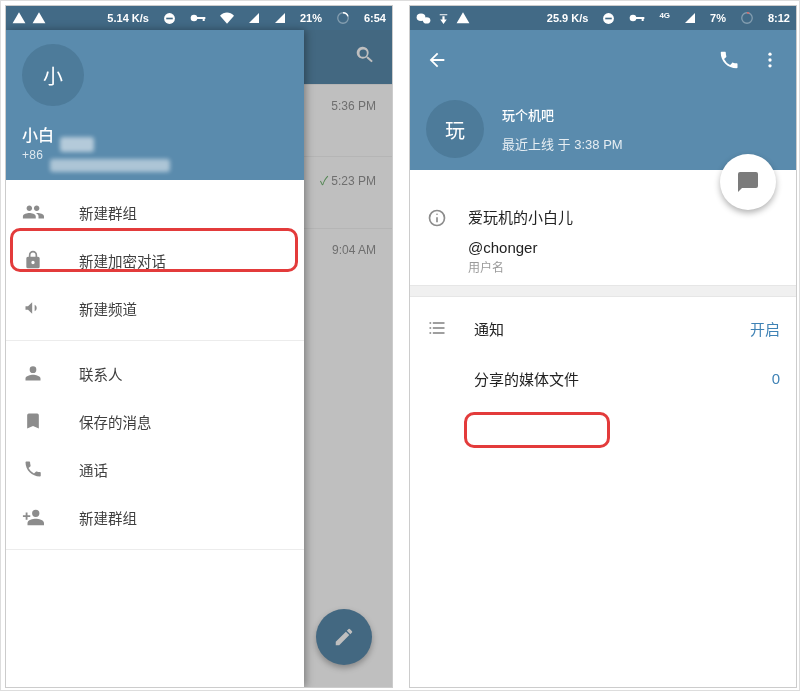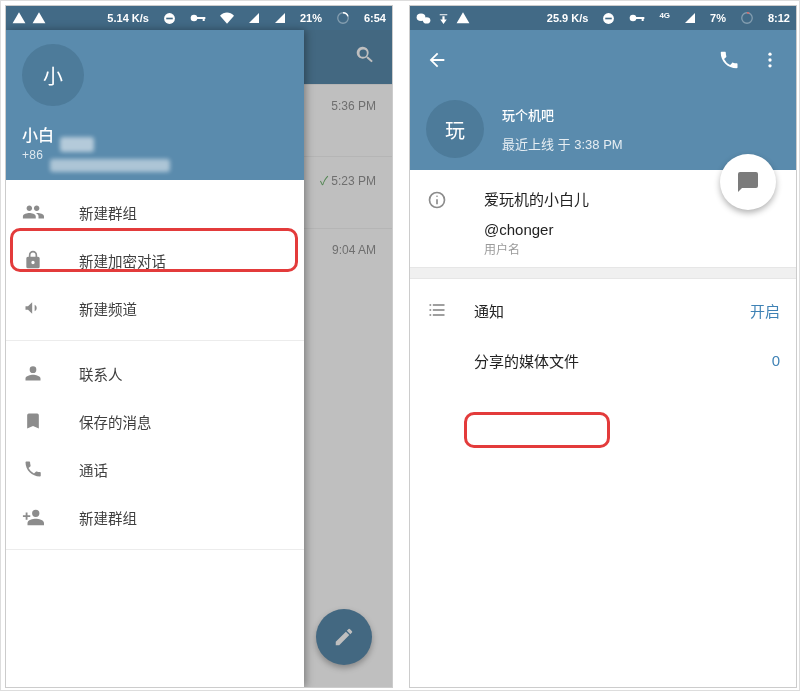--- a/index.html
+++ b/index.html
@@ -141,21 +141,21 @@
     position:absolute; right:20px; top:148px;
     width:56px; height:56px; border-radius:50%;
     background:#fff; box-shadow:0 3px 6px rgba(0,0,0,.3);
     display:flex; align-items:center; justify-content:center;
     z-index:5;
   }
 
   .info-section {
     padding:18px 16px 6px 16px;
   }
-  .info-row { display:flex; align-items:flex-start; gap:36px; margin-bottom:4px; }
+  .info-row { display:flex; align-items:flex-start; gap:20px; margin-bottom:4px;margin-top:18px; }
   .info-icon { width:22px; color:#8c8c8c; display:flex; align-items:center; justify-content:center; padding-top:2px; }
   .info-body { flex:1; }
   .info-title { font-size:15px; color:#222; }
   .info-sub { font-size:15px; color:#222; margin-top:12px; }
   .info-label { font-size:12px; color:#9a9a9a; margin-top:2px; }
 
   .sep-thick { height:12px; background:#f0f0f0; border-top:1px solid #e6e6e6; border-bottom:1px solid #e6e6e6; }
 
   .setting-section { padding:6px 16px; }
   .setting-row {

